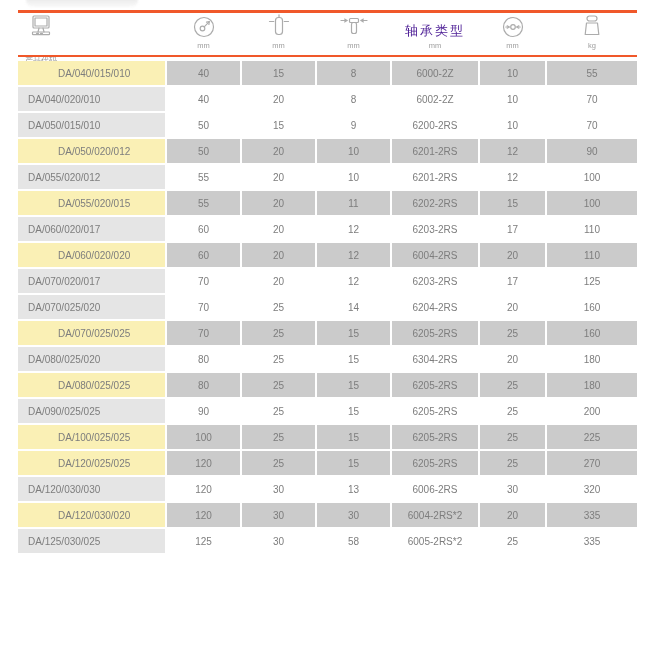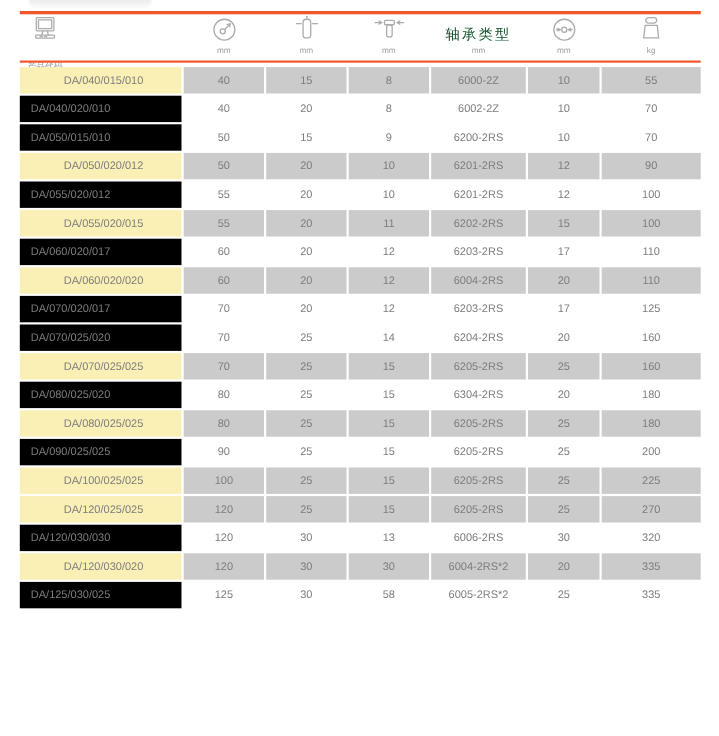--- a/index.html
+++ b/index.html
@@ -9,37 +9,37 @@
            background:linear-gradient(to bottom,#d6d6d6,#f8f8f8);opacity:.75;filter:blur(1px);}
   .rule{position:absolute;left:18px;width:619px;background:#F0582A;}
   .rule-top{top:10px;height:3px;}
   .rule-mid{top:55px;height:2px;}
   .header{position:absolute;left:18px;top:13px;width:619px;height:42px;}
   .hcol{position:absolute;top:0;height:42px;display:flex;flex-direction:column;align-items:center;box-sizing:border-box;}
   .hicon{height:26px;display:flex;align-items:flex-end;justify-content:center;}
   .hicon svg{stroke:#ACACAC;fill:none;stroke-width:1.2;stroke-linecap:round;stroke-linejoin:round;}
   .hunit{font-size:7.5px;color:#9E9E9E;line-height:1;margin-top:3px;text-align:center;}
   .hlabel{font-size:8px;color:#959595;line-height:1;margin-top:3px;}
-  .htitle{font-size:13px;color:#14532d;letter-spacing:2px;line-height:1;margin-top:8px;height:18px;display:flex;align-items:center;}
+  .htitle{font-size:13px;color:#4c1d95;letter-spacing:2px;line-height:1;margin-top:8px;height:18px;display:flex;align-items:center;}
   .c1{left:1px;width:147px;align-items:flex-start;padding-left:6px;gap:16px;}
   .c1 .hicon{margin-left:3px;}
   .c2{left:149px;width:73px;}
   .c3{left:224px;width:73px;}
   .c4{left:299px;width:73px;}
   .c5{left:374px;width:86px;}
   .c6{left:462px;width:65px;}
   .c7{left:529px;width:90px;}
   table.grid{position:absolute;left:16px;top:59px;border-collapse:separate;border-spacing:2px;table-layout:fixed;}
   table.grid td{height:24px;font-size:10px;color:#7D7D7D;text-align:center;vertical-align:middle;
                 overflow:hidden;white-space:nowrap;padding:0;}
   table.grid td.code{text-align:left;padding-left:10px;}
   tr.dark td.data{background:#CBCBCB;}
   tr.dark td.code{background:#FAF0B5;padding-left:40px;}
   tr.light td.data{background:#FFFFFF;}
-  tr.light td.code{background:#000000;}
+  tr.light td.code{background:#e5e5e5;}
   .note{position:absolute;left:18px;top:645px;font-size:9.5px;font-weight:bold;color:#555555;
         letter-spacing:.3px;padding-bottom:6px;border-bottom:1px dashed #C8C8C8;}
 </style>
 </head>
 <body>
 
 <div class="page">
 
   <div class="top-tab"></div>
   <div class="rule rule-top"></div>

